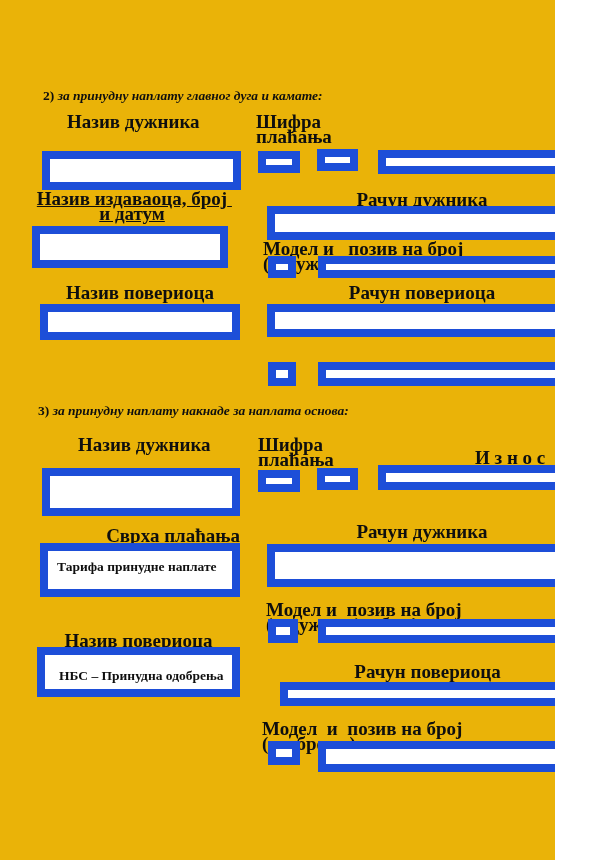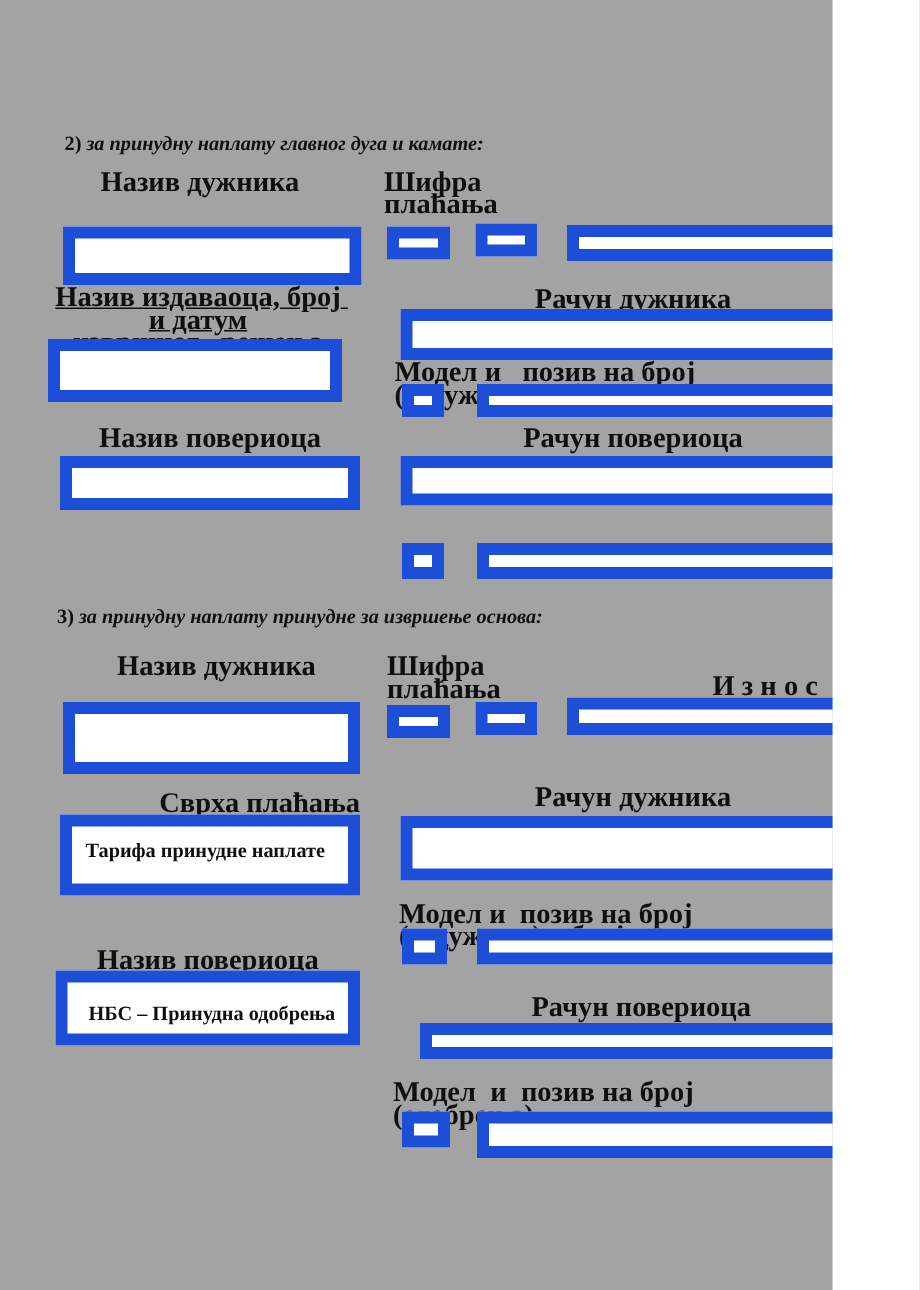--- a/index.html
+++ b/index.html
@@ -1,17 +1,17 @@
 <!DOCTYPE html>
 <html><head>
 <meta charset="utf-8">
 <style>
   html,body{margin:0;padding:0;background:#ffffff;}
   .page{
-    position:relative;width:555px;height:860px;background:#a3a3a3;
+    position:relative;width:555px;height:860px;background:#eab308;
     font-family:"Liberation Serif","DejaVu Serif",serif;color:#0a0a0a;
     overflow:hidden;
   }
   .lbl{
     position:absolute;font-weight:bold;font-size:19px;line-height:15px;
     white-space:pre-wrap;color:#0f0f0f;
   }
   .lbl-c{text-align:center;}
   .lbl-sm{font-size:10.5px;line-height:12px;}
   .hdr{
@@ -59,21 +59,21 @@
 
   <div class="lbl lbl-c" style="left:40px;top:285px;width:200px;">Назив повериоца</div>
   <div class="lbl lbl-c" style="left:267px;top:285px;width:310px;">Рачун повериоца</div>
 
   <div class="box" style="left:40px;top:304px;width:200px;height:36px;"></div>
   <div class="box" style="left:267px;top:304px;width:310px;height:33px;"></div>
 
   <div class="box" style="left:268px;top:362px;width:28px;height:24px;"></div>
   <div class="box" style="left:318px;top:362px;width:249px;height:24px;"></div>
 
-  <div class="hdr" style="left:38px;top:403px;"><span>3) </span><span class="it">за принудну наплату принудне за извршење основа:</span></div>
+  <div class="hdr" style="left:38px;top:403px;"><span>3) </span><span class="it">за принудну наплату накнаде за наплата основа:</span></div>
 
   <div class="lbl" style="left:78px;top:437px;">Назив дужника</div>
   <div class="lbl" style="left:258px;top:437px;">Шифра
 плаћања</div>
   <div class="lbl" style="left:475px;top:450px;font-family:Liberation Serif, serif;">И з н о с</div>
 
   <div class="box" style="left:42px;top:468px;width:198px;height:48px;"></div>
   <div class="box" style="left:258px;top:470px;width:42px;height:22px;"></div>
   <div class="box" style="left:317px;top:468px;width:41px;height:22px;"></div>
   <div class="box" style="left:378px;top:465px;width:199px;height:25px;"></div>

